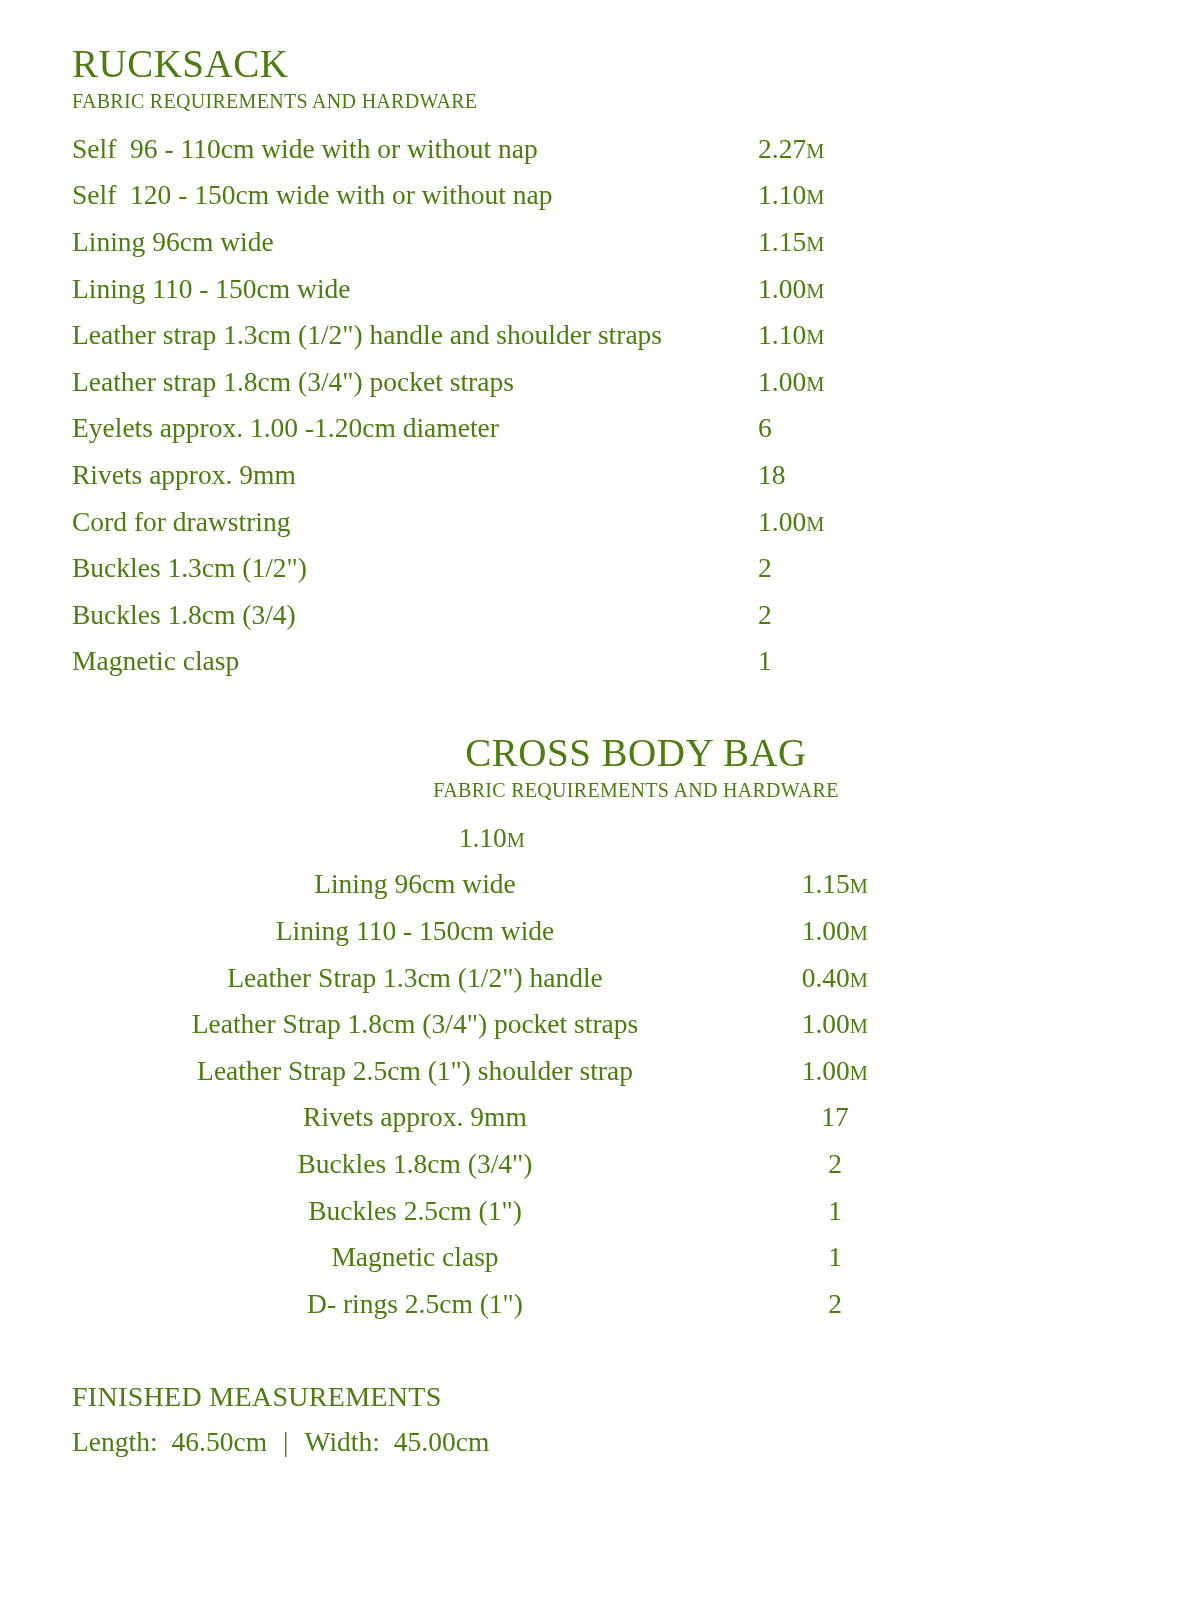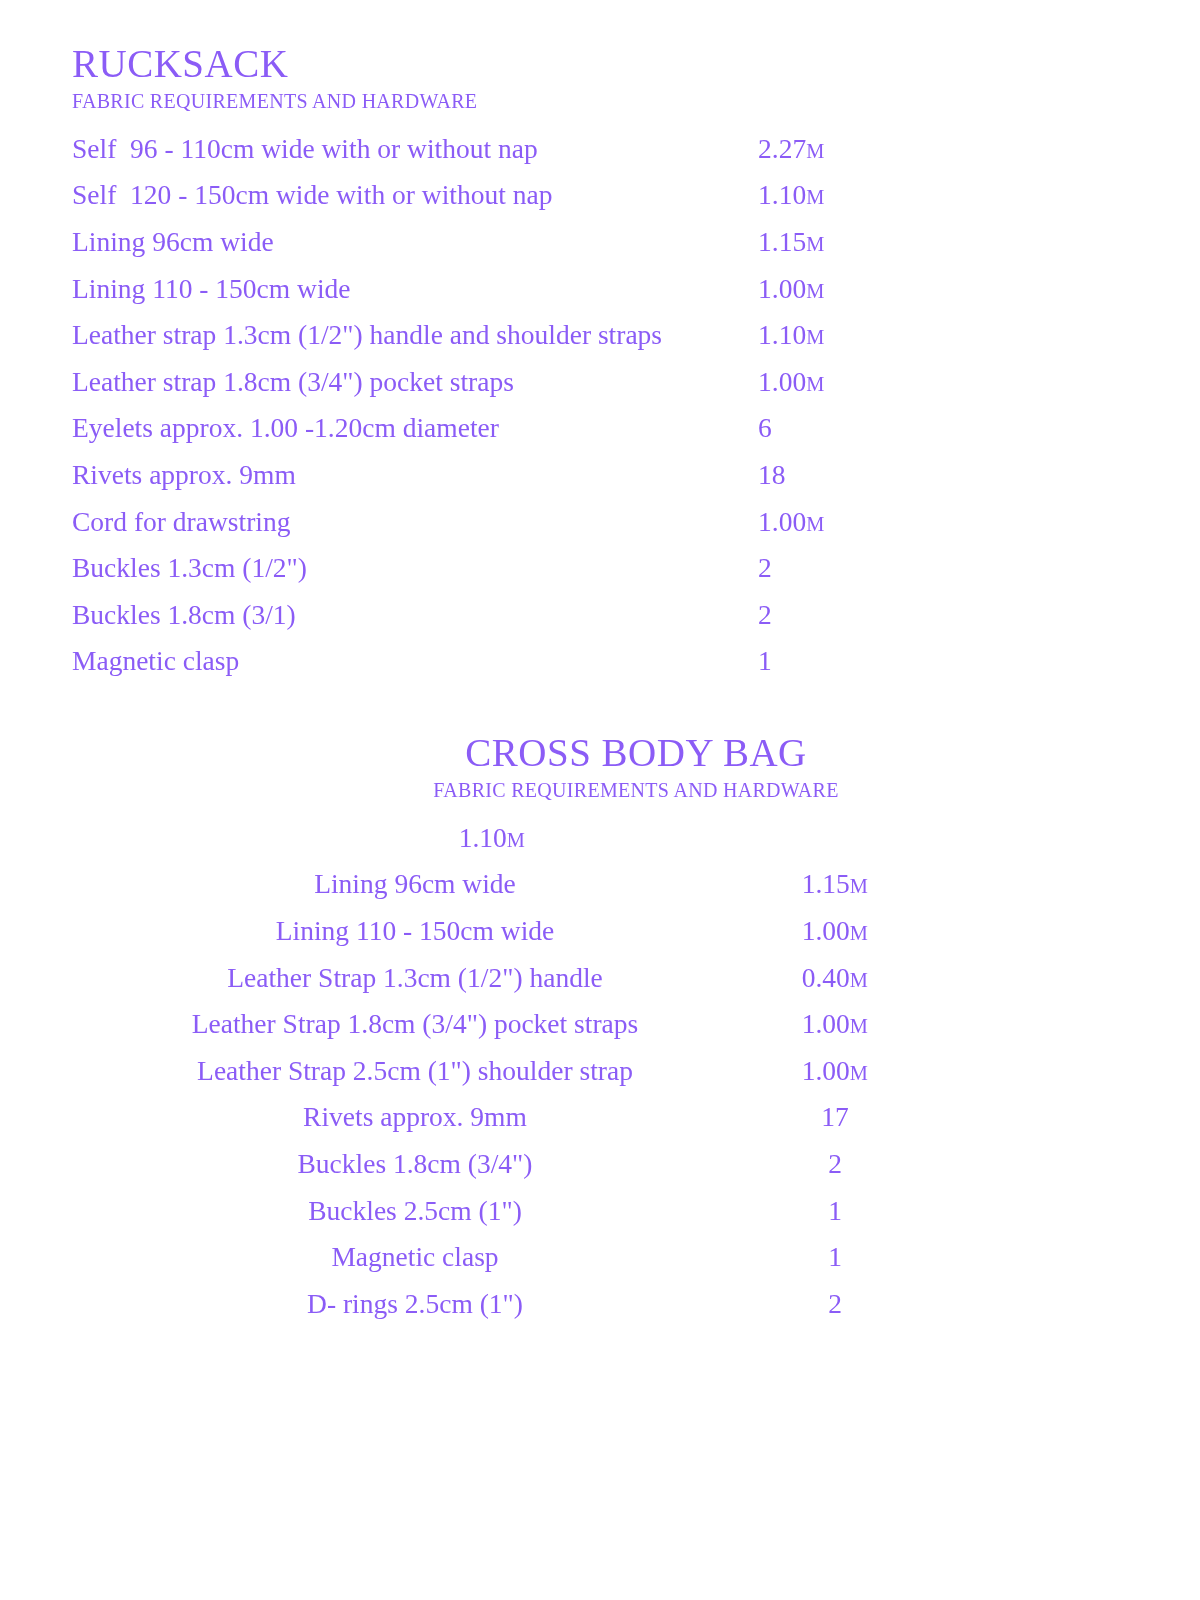--- a/index.html
+++ b/index.html
@@ -8,21 +8,21 @@
     background: #ffffff;
   }
   .page {
     position: relative;
     width: 1200px;
     height: 1600px;
     background: #ffffff;
     box-sizing: border-box;
     padding: 42px 0 0 72px;
     font-family: "Liberation Serif", "DejaVu Serif", serif;
-    color: #8b5cf6;
+    color: #4d7c0f;
     overflow: hidden;
     border-radius: 29px;
   }
   .section-title {
     font-size: 39px;
     font-weight: 400;
     line-height: 1.15;
     margin: 0;
     letter-spacing: 0.5px;
   }
@@ -89,21 +89,21 @@
         <div class="row"><span class="label">Self  96 - 110cm wide with or without nap</span><span class="value"><span>2.27</span><span class="unit">M</span></span></div>
         <div class="row"><span class="label">Self  120 - 150cm wide with or without nap</span><span class="value"><span>1.10</span><span class="unit">M</span></span></div>
         <div class="row"><span class="label">Lining 96cm wide</span><span class="value"><span>1.15</span><span class="unit">M</span></span></div>
         <div class="row"><span class="label">Lining 110 - 150cm wide</span><span class="value"><span>1.00</span><span class="unit">M</span></span></div>
         <div class="row"><span class="label">Leather strap 1.3cm (1/2") handle and shoulder straps</span><span class="value"><span>1.10</span><span class="unit">M</span></span></div>
         <div class="row"><span class="label">Leather strap 1.8cm (3/4") pocket straps</span><span class="value"><span>1.00</span><span class="unit">M</span></span></div>
         <div class="row"><span class="label">Eyelets approx. 1.00 -1.20cm diameter</span><span class="value"><span>6</span><span class="unit"></span></span></div>
         <div class="row"><span class="label">Rivets approx. 9mm</span><span class="value"><span>18</span><span class="unit"></span></span></div>
         <div class="row"><span class="label">Cord for drawstring</span><span class="value"><span>1.00</span><span class="unit">M</span></span></div>
         <div class="row"><span class="label">Buckles 1.3cm (1/2")</span><span class="value"><span>2</span><span class="unit"></span></span></div>
-        <div class="row"><span class="label">Buckles 1.8cm (3/1)</span><span class="value"><span>2</span><span class="unit"></span></span></div>
+        <div class="row"><span class="label">Buckles 1.8cm (3/4)</span><span class="value"><span>2</span><span class="unit"></span></span></div>
         <div class="row"><span class="label">Magnetic clasp</span><span class="value"><span>1</span><span class="unit"></span></span></div>
       </div>
   </div>
 
   <div class="section section-2">
     <h1 class="section-title">CROSS BODY BAG</h1>
     <h2 class="section-subtitle">FABRIC REQUIREMENTS AND HARDWARE</h2>
     <div class="rows">
         <div class="row"><span class="value"><span>1.10</span><span class="unit">M</span></span></div>
         <div class="row"><span class="label">Lining 96cm wide</span><span class="value"><span>1.15</span><span class="unit">M</span></span></div>
@@ -112,14 +112,24 @@
         <div class="row"><span class="label">Leather Strap 1.8cm (3/4") pocket straps</span><span class="value"><span>1.00</span><span class="unit">M</span></span></div>
         <div class="row"><span class="label">Leather Strap 2.5cm (1") shoulder strap</span><span class="value"><span>1.00</span><span class="unit">M</span></span></div>
         <div class="row"><span class="label">Rivets approx. 9mm</span><span class="value"><span>17</span><span class="unit"></span></span></div>
         <div class="row"><span class="label">Buckles 1.8cm (3/4")</span><span class="value"><span>2</span><span class="unit"></span></span></div>
         <div class="row"><span class="label">Buckles 2.5cm (1")</span><span class="value"><span>1</span><span class="unit"></span></span></div>
         <div class="row"><span class="label">Magnetic clasp</span><span class="value"><span>1</span><span class="unit"></span></span></div>
         <div class="row"><span class="label">D- rings 2.5cm (1")</span><span class="value"><span>2</span><span class="unit"></span></span></div>
       </div>
   </div>
 
+  <div class="finished">
+    <h3 class="finished-title">FINISHED MEASUREMENTS</h3>
+    <div class="measure-line">
+      <span class="m-label">Length:</span>
+      <span class="m-value">46.50cm</span>
+      <span class="m-sep">|</span>
+      <span class="m-label">Width:</span>
+      <span class="m-value">45.00cm</span>
+    </div>
+  </div>
 
 </div>
 
 </body></html>

